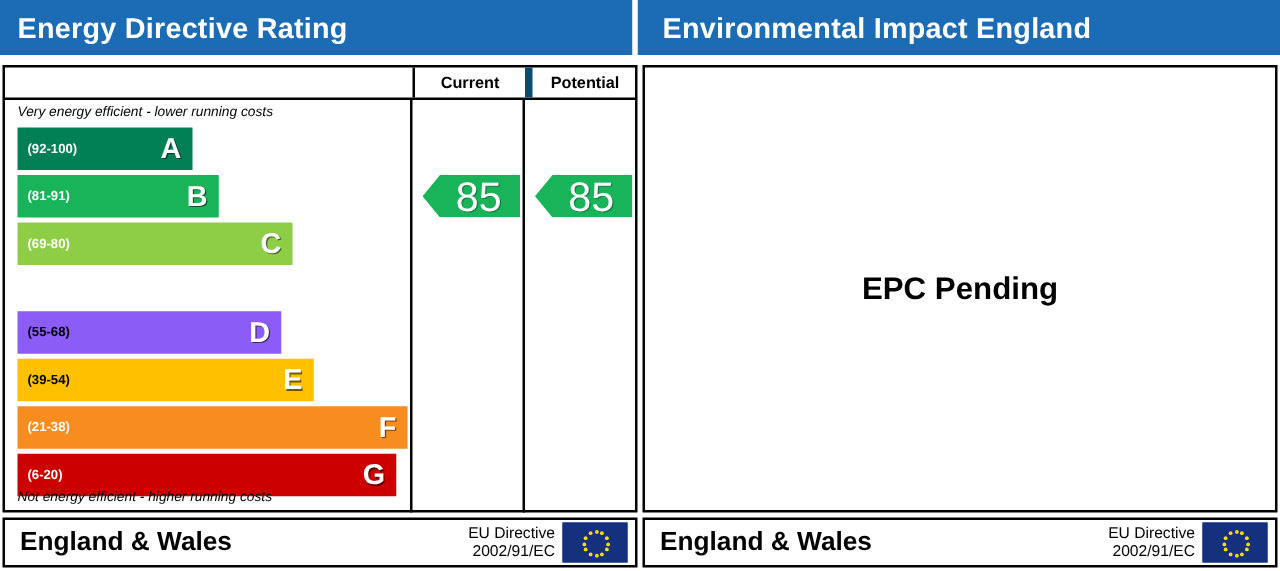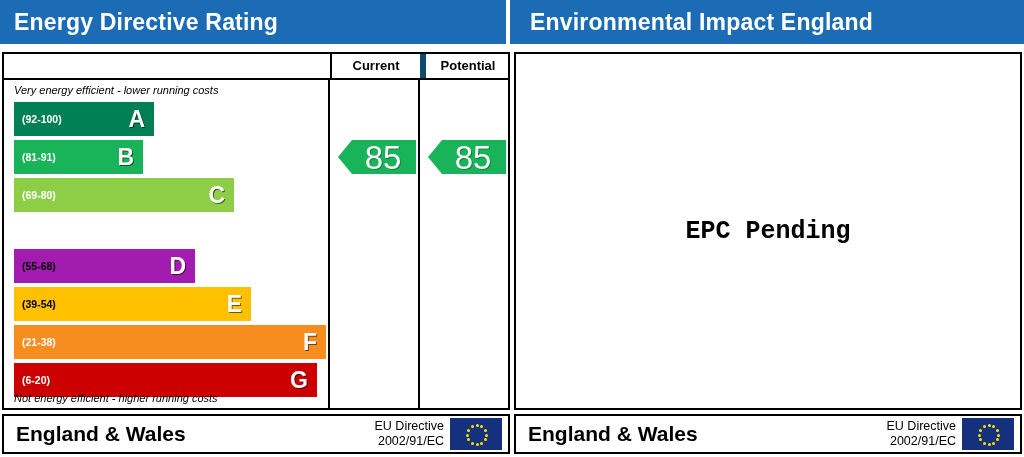--- a/index.html
+++ b/index.html
@@ -46,21 +46,21 @@
 
   
   .panel {
     position: absolute;
     top: 52px;
     background: #ffffff;
     border: 2px solid #000000;
     box-sizing: border-box;
   }
   .panel-left  { left: 2px;   width: 508px; height: 358px; }
-  .panel-right { left: 514px; width: 508px; height: 358px; font-family: Liberation Mono, monospace; }
+  .panel-right { left: 514px; width: 508px; height: 358px; }
 
   
   .col-head-row {
     position: absolute;
     top: 0; left: 0; right: 0;
     height: 26px;
     border-bottom: 2px solid #000000;
     box-sizing: border-box;
   }
   .col-head {
@@ -248,29 +248,29 @@
     <div class="col-divider div-a"></div>
     <div class="col-divider div-b"></div>
 
     <div class="chart-area">
       <div class="cap cap-top">Very energy efficient - lower running costs</div>
       <div class="bars" id="bars-container">
           <div class="bar" style="width: 140px; background: rgb(0, 128, 84);">
             <span class="bar-range" style="color: rgb(255, 255, 255);">(92-100)</span>
             <span class="bar-letter">A</span>
           </div>
-          <div class="bar" style="width: 129px; background: rgb(25, 180, 89);">
+          <div class="bar" style="width: 161px; background: rgb(25, 180, 89);">
             <span class="bar-range" style="color: rgb(255, 255, 255);">(81-91)</span>
             <span class="bar-letter">B</span>
           </div>
           <div class="bar" style="width: 220px; background: rgb(141, 206, 70);">
             <span class="bar-range" style="color: rgb(255, 255, 255);">(69-80)</span>
             <span class="bar-letter">C</span>
           </div>
-          <div class="bar" style="width: 181px; background: #a21caf; margin-top: 37px;">
+          <div class="bar" style="width: 211px; background: #8b5cf6; margin-top: 37px;">
             <span class="bar-range" style="color: rgb(0, 0, 0);">(55-68)</span>
             <span class="bar-letter">D</span>
           </div>
           <div class="bar" style="width: 237px; background: rgb(255, 192, 0);">
             <span class="bar-range" style="color: rgb(0, 0, 0);">(39-54)</span>
             <span class="bar-letter">E</span>
           </div>
           <div class="bar" style="width: 312px; background: rgb(248, 141, 31);">
             <span class="bar-range" style="color: rgb(255, 255, 255);">(21-38)</span>
             <span class="bar-letter">F</span>

